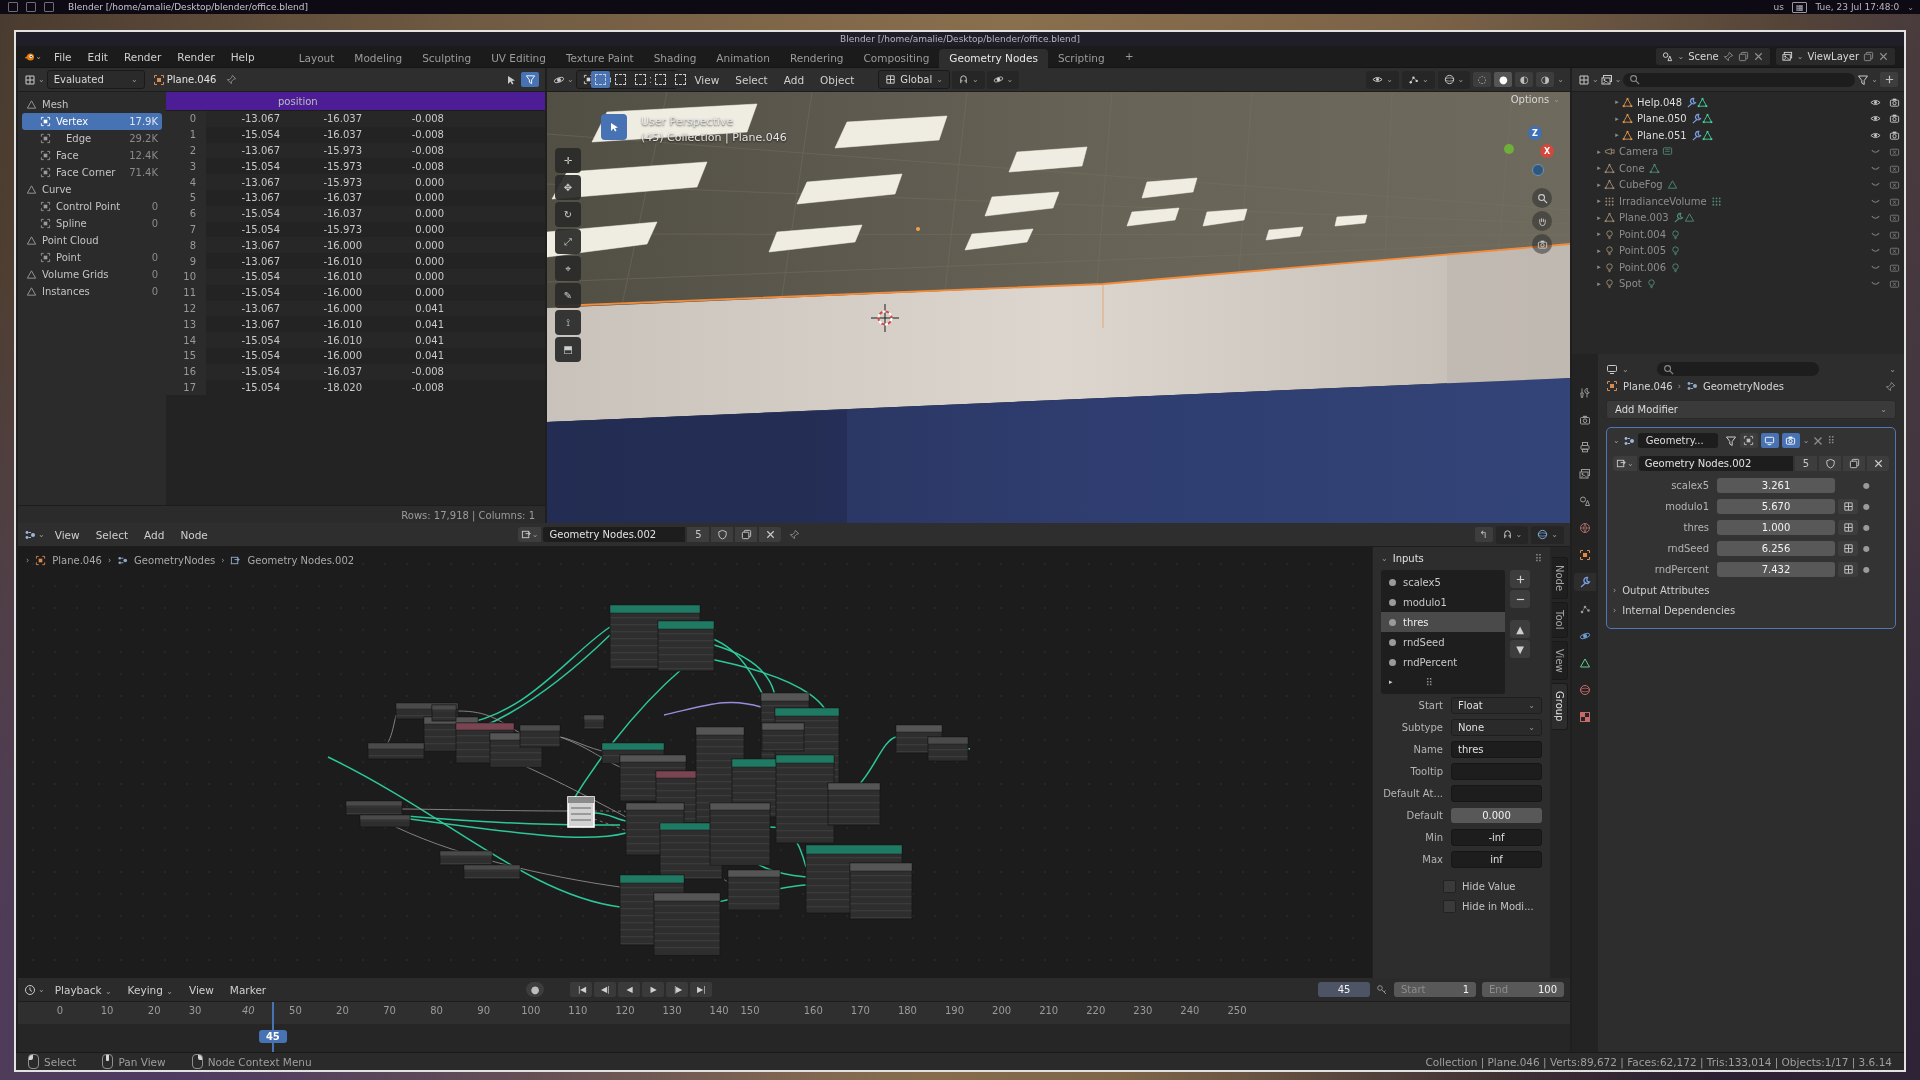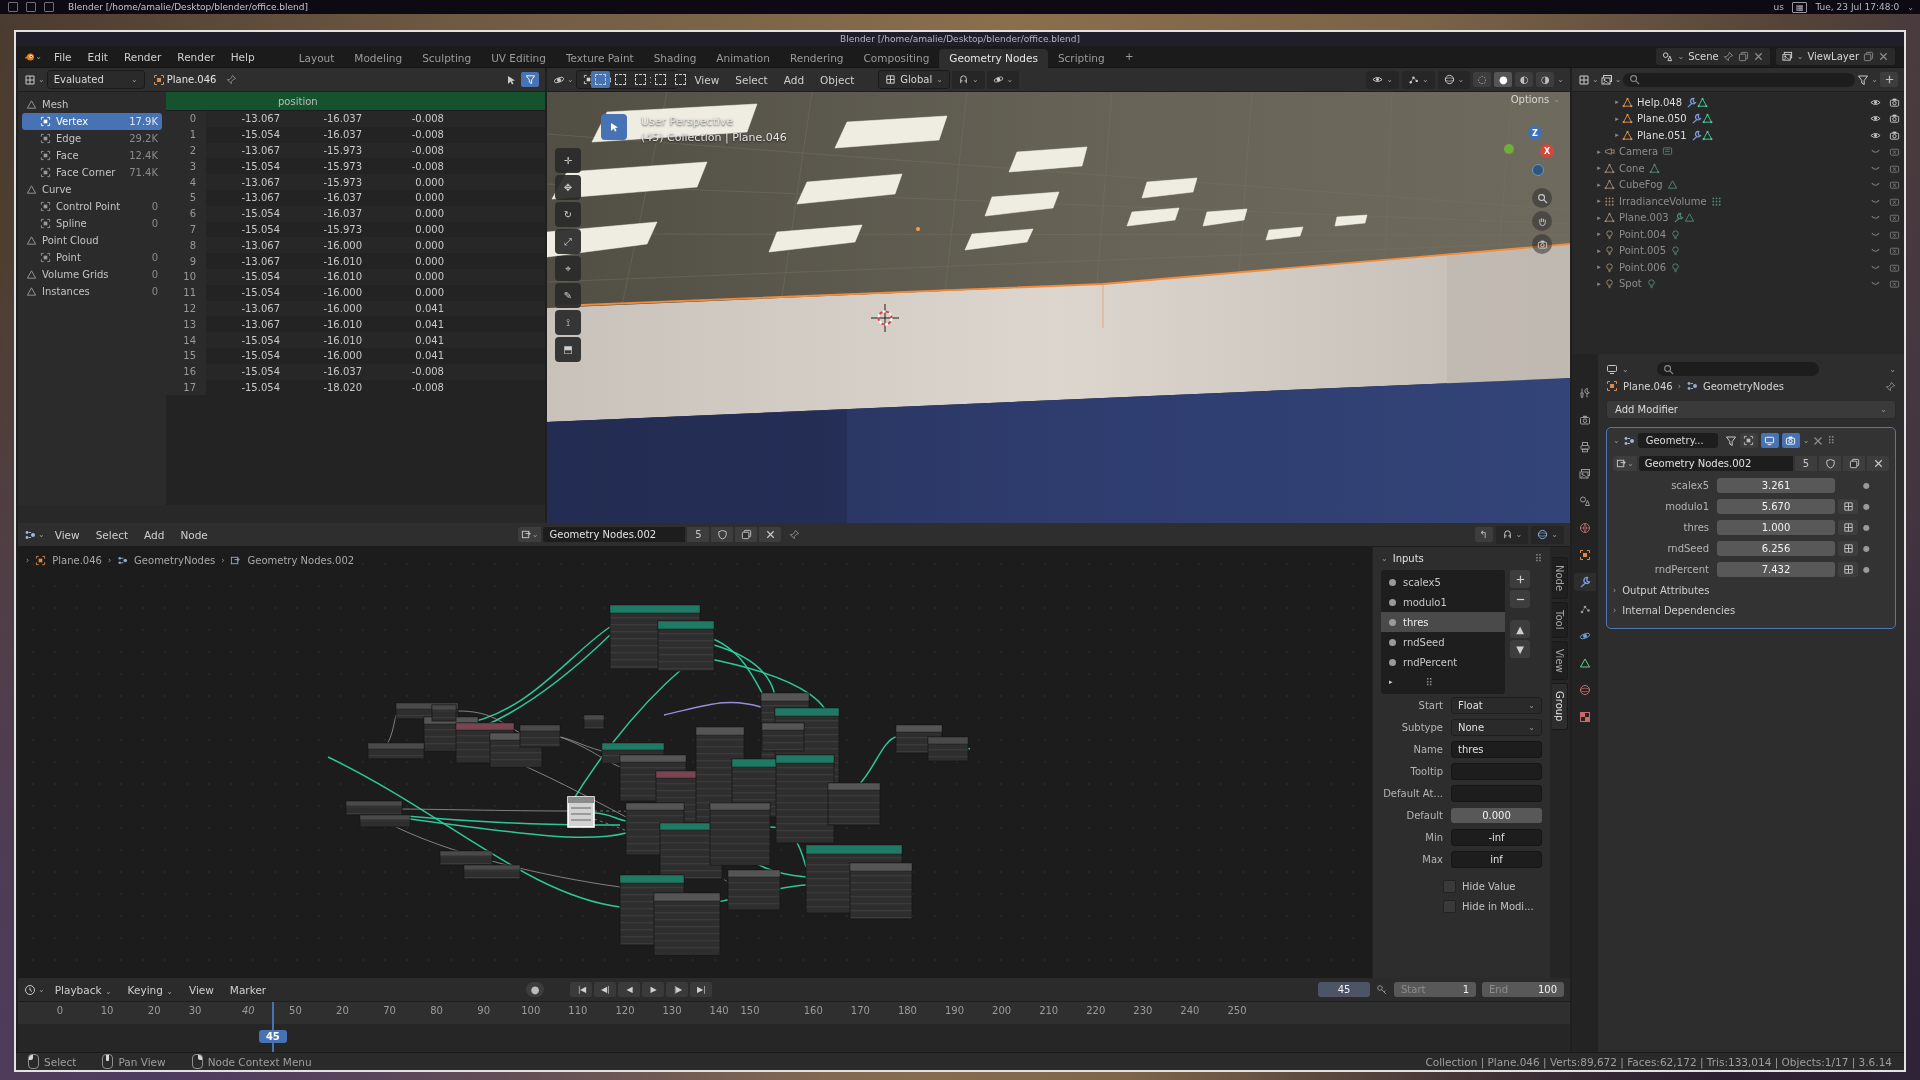--- a/index.html
+++ b/index.html
@@ -36,21 +36,21 @@
   .chip{display:flex;align-items:center;gap:3px;background:#262626;border-radius:3px;padding:2px 6px;color:#d2d2d2;height:14px}
   
   #sheet{left:2px;top:36px;width:527px;height:455px}
   #sheet .body{display:flex;height:calc(100% - 42px)}
   #domains{width:148px;background:#2b2b2b;padding:4px 4px;box-sizing:border-box}
   .dom-row{display:flex;align-items:center;height:17px;border-radius:3px;color:#c4c4c4;padding:0 4px}
   .dom-row .cnt{margin-left:auto;color:#8b8b8b}
   .dom-row.sel{background:#4772b3;color:#fff}
   .dom-row.sel .cnt{color:#dfe7f3}
   #tablewrap{flex:1;background:#232323;position:relative}
-  .thead{height:18px;display:flex;align-items:center;background:#14532d;border-bottom:1px solid #1c1c1c;color:#bdbdbd}
+  .thead{height:18px;display:flex;align-items:center;background:#4c1d95;border-bottom:1px solid #1c1c1c;color:#bdbdbd}
   .thead .ph{margin-left:112px}
   .srow{display:flex;height:15.8px;align-items:center;font-size:10px;color:#c9c9c9}
   .srow:nth-child(odd){background:#272727}
   .srow .idx{width:40px;text-align:right;padding-right:10px;color:#9a9a9a;background:#2b2b2b;height:100%;display:flex;align-items:center;justify-content:flex-end;box-sizing:border-box}
   .srow .v{width:74px;text-align:right;padding-right:8px}
   #sheet .foot{height:18px;background:#2b2b2b;border-top:1px solid #1d1d1d;display:flex;align-items:center;justify-content:flex-end;padding-right:10px;color:#9c9c9c}
   
   #vp{left:531px;top:36px;width:1023px;height:455px;background:#202020}
   #vpcanvas{position:absolute;left:0;top:24px;right:0;bottom:0}
   #vp .overlaytext{position:absolute;left:94px;top:22px;color:#e6e6e6;font-size:11px;text-shadow:0 1px 2px rgba(0,0,0,.7);line-height:16px}
@@ -459,21 +459,21 @@
             <svg class="ic" viewBox="0 0 12 12" style="color:#fff">
               <use href="#i-objsq"></use>
             </svg>
             <span style="margin-left:5px">Vertex</span>
             <span class="cnt">17.9K</span>
           </div>
           <div class="dom-row" style="padding-left: 18px;">
             <svg class="ic" viewBox="0 0 12 12" style="color:#9a9a9a">
               <use href="#i-objsq"></use>
             </svg>
-            <span style="margin-left:5px">Edge</span>
+            <span style="margin-left:15px">Edge</span>
             <span class="cnt">29.2K</span>
           </div>
           <div class="dom-row" style="padding-left: 18px;">
             <svg class="ic" viewBox="0 0 12 12" style="color:#9a9a9a">
               <use href="#i-objsq"></use>
             </svg>
             <span style="margin-left:5px">Face</span>
             <span class="cnt">12.4K</span>
           </div>
           <div class="dom-row" style="padding-left: 18px;">
@@ -641,20 +641,23 @@
               <span class="v">-0.008</span>
             </div>
             <div class="srow">
               <span class="idx">17</span>
               <span class="v">-15.054</span>
               <span class="v">-18.020</span>
               <span class="v">-0.008</span>
             </div>
           </div>
       </div>
+    </div>
+    <div class="foot">
+      <span>Rows: 17,918   |   Columns: 1</span>
     </div>
   </div>
 
   <div id="vp" class="editor">
     <div class="ehdr">
       <svg class="ic12" viewBox="0 0 12 12">
           <use href="#i-orbit"></use>
         </svg>
         <span class="chev">⌄</span>
       <span class="selchip">

